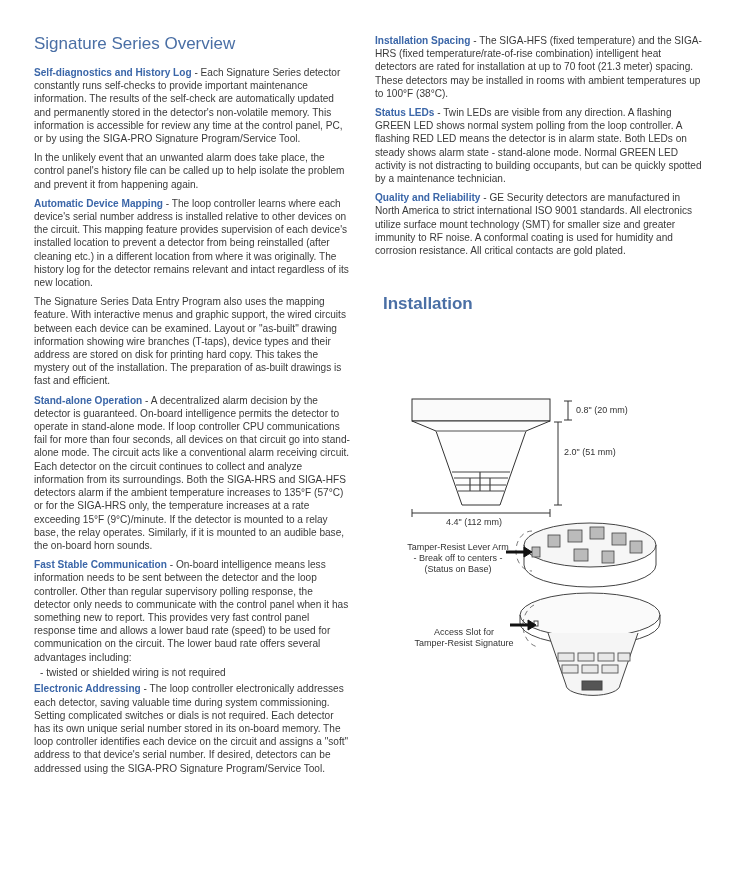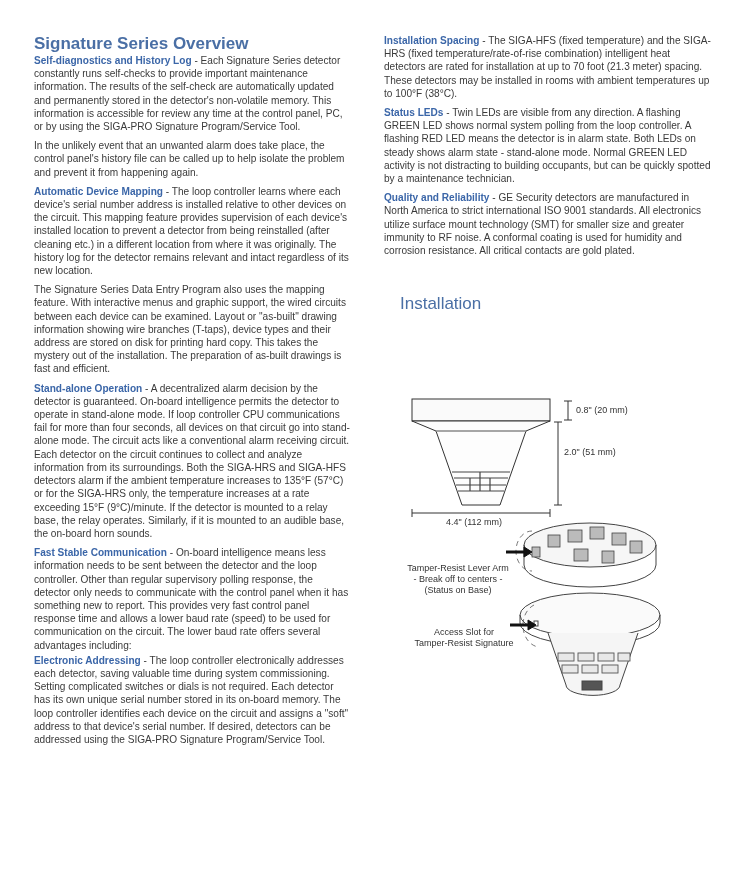--- a/index.html
+++ b/index.html
@@ -1,22 +1,22 @@
 <!DOCTYPE html>
 <html><head>
 <meta charset="utf-8">
 <style>
   html, body { margin:0; padding:0; background:#ffffff; }
   body { width:739px; height:888px; position:relative; overflow:hidden;
          font-family:"Liberation Sans", sans-serif; color:#3a3a3a; }
   .col { position:absolute; font-size:10.1px; line-height:13.2px; }
   .col-left { left:34px; top:34px; width:318px; }
-  .col-right { left:384px; top:34px; width:330px; }
-  h1 { font-weight:bold; color:#4a6fa5; font-size:17px; line-height:20px; margin:0 0 0 0; }
-  h2 { font-weight:normal; color:#4a6fa5; font-size:17px; line-height:20px; margin:0 0 2px 16px; }
+  .col-right { left:375px; top:34px; width:330px; }
+  h1 { font-weight:normal; color:#4a6fa5; font-size:17px; line-height:20px; margin:0 0 12px 0; }
+  h2 { font-weight:bold; color:#4a6fa5; font-size:17px; line-height:20px; margin:0 0 2px 8px; }
   p { margin:0 0 6px 0; }
   .lead { color:#3b66a8; font-weight:bold; }
   ul { list-style:none; margin:2px 0 2px 0; padding:0 0 0 6px; }
   ul li { margin:0 0 3.5px 0; }
   .spacer { height:22px; }
   .figure { position:absolute; left:398px; top:395px; width:300px; height:320px; }
   .fig-label { position:absolute; font-size:9px; line-height:11px; color:#333; text-align:center; }
 </style>
 </head>
 <body>
@@ -25,20 +25,21 @@
   <h1>Signature Series Overview</h1>
 
   <p><span class="lead">Self-diagnostics and History Log</span><span> - Each Signature Series detector constantly runs self-checks to provide important maintenance information. The results of the self-check are automatically updated and permanently stored in the detector's non-volatile memory.  This information is accessible for review any time at the control panel, PC, or by using the SIGA-PRO Signature Program/Service Tool.</span></p>
   <p><span>In the unlikely event that an unwanted alarm does take place, the control panel's history file can be called up to help isolate the problem and prevent it from happening again.</span></p>
   <p><span class="lead">Automatic Device Mapping</span><span> - The loop controller learns where each device's serial number address is installed relative to other devices on the circuit. This mapping feature provides supervision of each device's installed location to prevent a detector from being reinstalled (after cleaning etc.) in a different location from where it was originally. The history log for the detector remains relevant and intact regardless of its new location.</span></p>
   <p><span>The Signature Series Data Entry Program also uses the mapping feature.  With interactive menus and graphic support, the wired circuits between each device can be examined. Layout or "as-built" drawing information showing wire branches (T-taps), device types and their address are stored on disk for printing hard copy.  This takes the mystery out of the installation. The preparation of as-built drawings is fast and efficient.</span></p>
   <p><span class="lead">Stand-alone Operation</span><span> - A decentralized alarm decision by the detector is guaranteed. On-board intelligence permits the detector to operate in stand-alone mode. If loop controller CPU communications fail for more than four seconds, all devices on that circuit go into stand-alone mode. The circuit acts like a conventional alarm receiving circuit. Each detector on the circuit continues to collect and analyze information from its surroundings. Both the SIGA-HRS and SIGA-HFS detectors alarm if the ambient temperature increases to 135°F (57°C) or for the SIGA-HRS only, the temperature increases at a rate exceeding 15°F (9°C)/minute.  If the detector is mounted to a relay base, the relay operates. Similarly, if it is mounted to an audible base, the on-board horn sounds.</span></p>
   <p style="margin-bottom:2px"><span class="lead">Fast Stable Communication</span><span> - On-board intelligence means less information needs to be sent between the detector and the loop controller. Other than regular supervisory polling response, the detector only needs to communicate with the control panel when it has something new to report. This provides very fast control panel response time and allows a lower baud rate (speed) to be used for communication on the circuit. The lower baud rate offers several advantages including:</span></p>
 
   <ul>
+    <li>- twisted or shielded wiring is not required</li>
   </ul>
 
   <p><span class="lead">Electronic Addressing</span><span> - The loop controller electronically addresses each detector, saving valuable time during system commissioning. Setting complicated switches or dials is not required. Each detector has its own unique serial number stored in its on-board memory. The loop controller identifies each device on the circuit and assigns a "soft" address to that device's serial number. If desired, detectors can be addressed using the SIGA-PRO Signature Program/Service Tool.</span></p>
 </div>
 
 <div class="col col-right">
   <p><span class="lead">Installation Spacing</span><span> - The SIGA-HFS (fixed temperature) and the SIGA-HRS (fixed temperature/rate-of-rise combination) intelligent heat detectors are rated for installation at up to 70 foot (21.3 meter) spacing. These detectors may be installed in rooms with ambient temperatures up to 100°F (38°C).</span></p>
   <p><span class="lead">Status LEDs</span><span> - Twin LEDs are visible from any direction. A flashing GREEN LED shows normal system polling from the loop controller. A flashing RED LED means the detector is in alarm state. Both LEDs on steady shows alarm state - stand-alone mode. Normal GREEN LED activity is not distracting to building occupants, but can be quickly spotted by a maintenance technician.</span></p>
   <p><span class="lead">Quality and Reliability</span><span> - GE Security detectors are manufactured in North America to strict international ISO 9001 standards. All electronics utilize surface mount technology (SMT) for smaller size and greater immunity to RF noise. A conformal coating is used for humidity and corrosion resistance. All critical contacts are gold plated.</span></p>
 
@@ -116,21 +117,21 @@
       <polygon points="126,152 134,157 126,162"></polygon>
       <line x1="112" y1="230" x2="130" y2="230" stroke-width="3"></line>
       <polygon points="130,225 138,230 130,235"></polygon>
     </g>
   </svg>
 
   <div class="fig-label" style="left:178px; top:10px; text-align:left;">0.8" (20 mm)</div>
   <div class="fig-label" style="left:166px; top:52px; text-align:left;">2.0" (51 mm)</div>
   <div class="fig-label" style="left:48px; top:122px; text-align:left;">4.4" (112 mm)</div>
 
-  <div class="fig-label" style="left:0px; top:168px; width:120px;">
+  <div class="fig-label" style="left:0px; top:147px; width:120px;">
     <div>Tamper-Resist Lever Arm</div>
     <div>- Break off to centers -</div>
     <div>(Status on Base)</div>
   </div>
   <div class="fig-label" style="left:8px; top:232px; width:116px;">
     <div>Access Slot for</div>
     <div>Tamper-Resist Signature</div>
   </div>
 </div>
 

